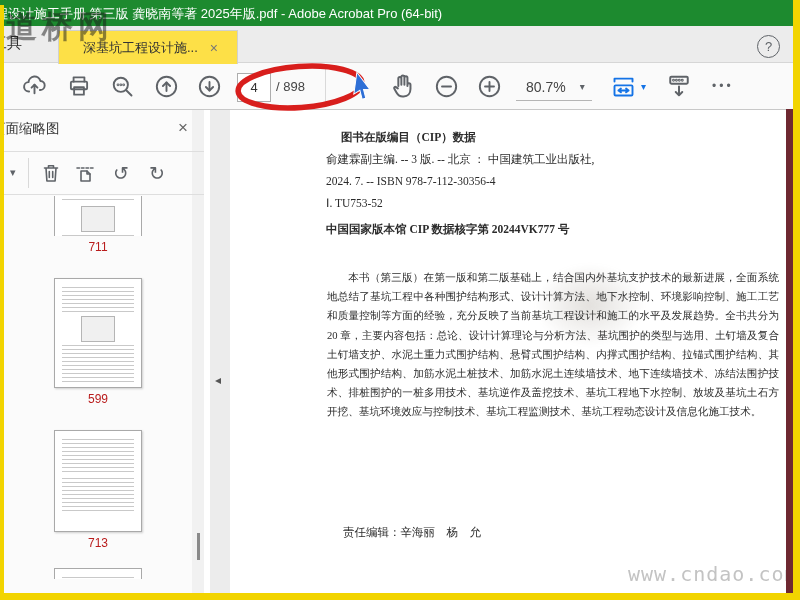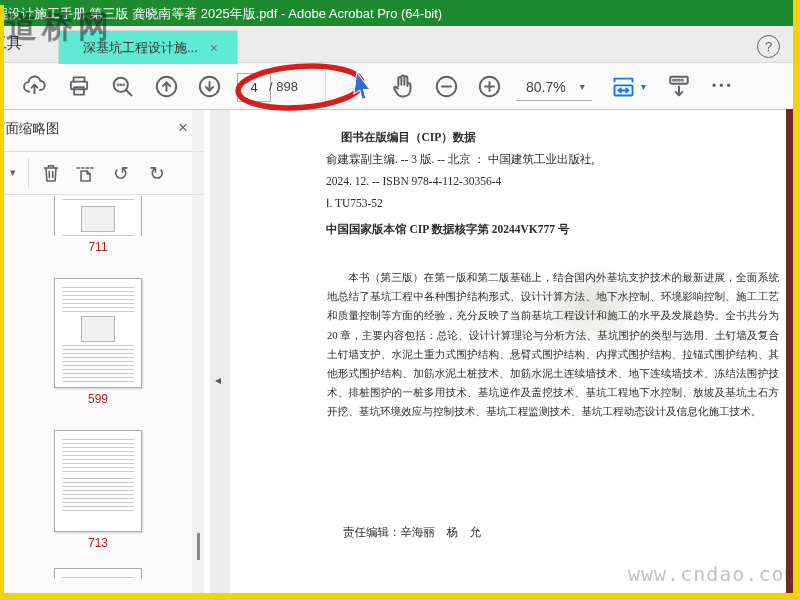--- a/index.html
+++ b/index.html
@@ -8,37 +8,37 @@
   
   .titlebar{position:absolute;left:0;top:0;width:800px;height:26px;background:#1d8a2f;z-index:5;}
   .titletext{position:absolute;left:-5px;top:5px;color:#fff;font-size:13px;white-space:nowrap;}
   .wm-top{position:absolute;left:6px;top:6px;z-index:45;font-size:31px;font-weight:bold;
           letter-spacing:5px;color:rgba(25,25,25,.5);pointer-events:none;
           font-family:"Liberation Serif",serif;}
   
   .tabrow{position:absolute;left:0;top:26px;width:800px;height:36px;background:#ececec;
           border-bottom:1px solid #d6d6d6;z-index:4;}
   .toolstab{position:absolute;left:-8px;top:8px;font-size:15px;color:#333;}
-  .doctab{position:absolute;left:58px;top:4px;width:178px;height:33px;background:#5eead4;
+  .doctab{position:absolute;left:58px;top:4px;width:178px;height:33px;background:#fde047;
           border:1px solid #d0d0d0;border-bottom:none;display:flex;align-items:center;z-index:6;}
   .doctab .lbl{margin-left:24px;font-size:13px;color:#333;white-space:nowrap;}
   .doctab .cls{margin-left:12px;font-size:14px;color:#777;}
   .helpbtn{position:absolute;left:757px;top:9px;width:21px;height:21px;border:1.6px solid #5f6368;
            border-radius:50%;color:#5f6368;font-size:13px;display:flex;align-items:center;
            justify-content:center;}
   
   .toolbar{position:absolute;left:0;top:62px;width:800px;height:47px;background:#fafafa;
            border-bottom:1px solid #c8c8c8;z-index:3;}
   .tb{position:absolute;top:9px;width:30px;height:30px;display:flex;align-items:center;
       justify-content:center;}
   .tb svg{stroke:#5f6368;fill:none;stroke-width:1.7;stroke-linecap:round;stroke-linejoin:round;}
   .pagebox{position:absolute;left:237px;top:11px;width:32px;height:27px;border:1px solid #adadad;
            background:#fff;font-size:13px;color:#333;display:flex;align-items:center;
            justify-content:center;}
-  .pagetotal{position:absolute;left:269px;top:17px;font-size:13px;color:#444;}
+  .pagetotal{position:absolute;left:276px;top:17px;font-size:13px;color:#444;}
   .vsep{position:absolute;top:7px;width:1px;height:34px;background:#d9d9d9;}
   .zoomfield{position:absolute;left:516px;top:11px;width:76px;height:27px;
              border-bottom:1px solid #b5b5b5;display:flex;align-items:center;}
   .zoomfield .val{margin-left:10px;font-size:14px;color:#444;}
   .zoomfield .caret{margin-left:14px;font-size:10px;color:#5f6368;}
   .bluecaret{position:absolute;left:641px;top:19px;font-size:10px;color:#1473e6;}
   .more{position:absolute;left:712px;top:17px;font-size:12px;letter-spacing:3px;color:#5f6368;}
   
   .ann{position:absolute;z-index:40;pointer-events:none;}
   
@@ -265,21 +265,21 @@
   <div class="sb-thumb"></div>
 
   <div class="splitter">
     <span class="tri">◂</span>
   </div>
 
   <div class="docarea">
     <div class="cip">
       <div class="t">图书在版编目（CIP）数据</div>
       <div>俞建霖副主编. -- 3 版. -- 北京 ： 中国建筑工业出版社,</div>
-      <div>2024. 12. -- ISBN 978-4-112-30356-4</div>
+      <div>2024. 7. -- ISBN 978-7-112-30356-4</div>
       <div>Ⅰ. TU753-52</div>
       <div class="last">中国国家版本馆 CIP 数据核字第 20244VK777 号</div>
     </div>
     <div class="smudge"></div>
     <div class="dbody">
       <p>本书（第三版）在第一版和第二版基础上，结合国内外基坑支护技术的最新进展，全面系统地总结了基坑工程中各种围护结构形式、设计计算方法、地下水控制、环境影响控制、施工工艺和质量控制等方面的经验，充分反映了当前基坑工程设计和施工的水平及发展趋势。全书共分为 20 章，主要内容包括：总论、设计计算理论与分析方法、基坑围护的类型与选用、土钉墙及复合土钉墙支护、水泥土重力式围护结构、悬臂式围护结构、内撑式围护结构、拉锚式围护结构、其他形式围护结构、加筋水泥土桩技术、加筋水泥土连续墙技术、地下连续墙技术、冻结法围护技术、排桩围护的一桩多用技术、基坑逆作及盖挖技术、基坑工程地下水控制、放坡及基坑土石方开挖、基坑环境效应与控制技术、基坑工程监测技术、基坑工程动态设计及信息化施工技术。</p>
     </div>
     <div class="credits">
       <div>责任编辑：辛海丽　杨　允</div>
       

